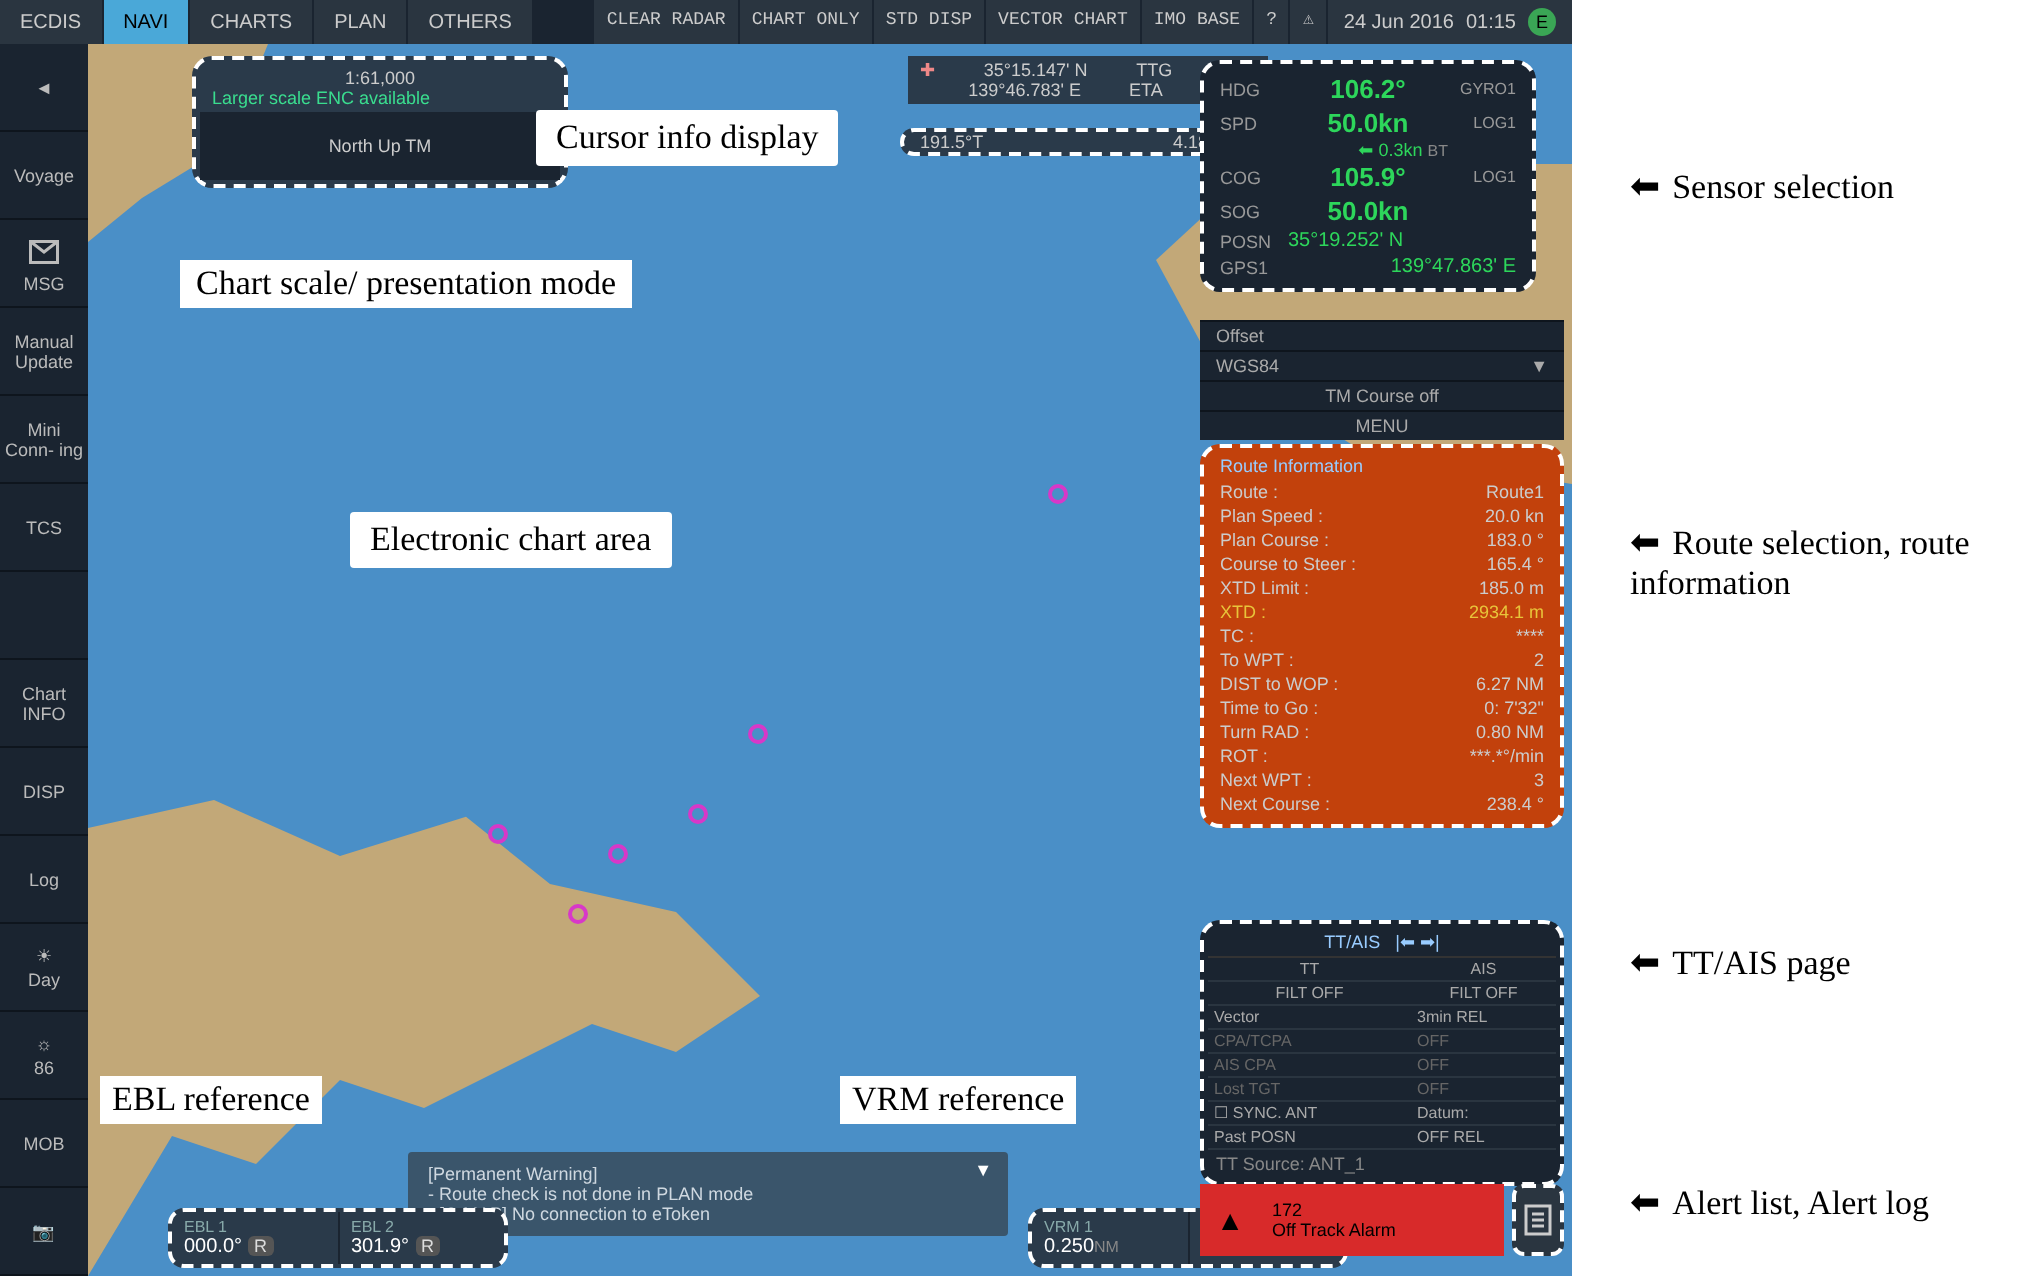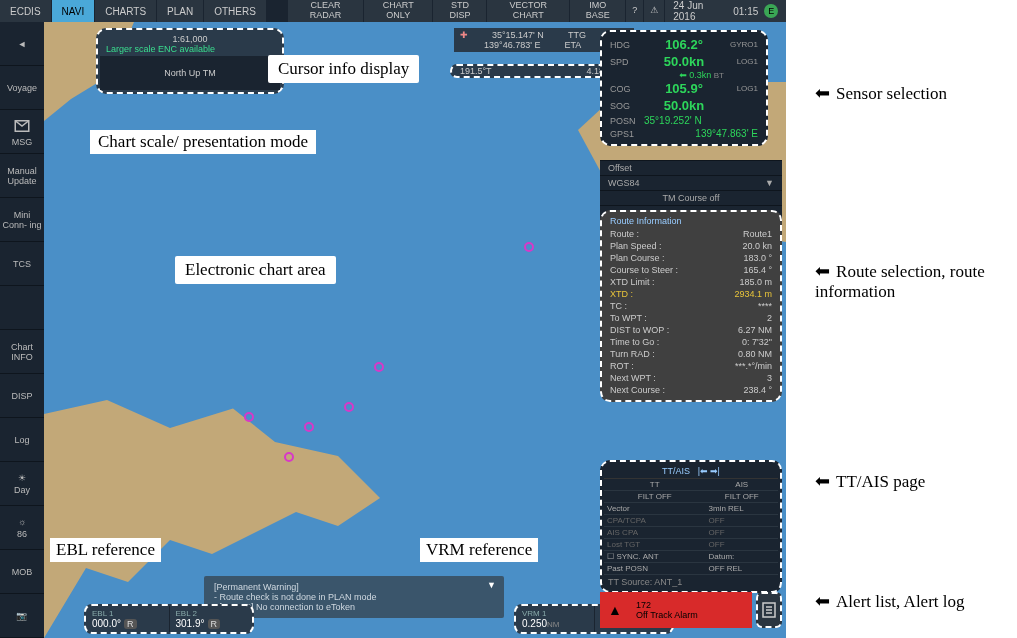--- a/index.html
+++ b/index.html
@@ -29,21 +29,21 @@
     font-size: 10px;
   }
   .top-tab {
     padding: 0 10px;
     display: flex; align-items: center;
     border-right: 1px solid #1a2430;
     cursor: pointer;
   }
   .top-tab.active { background: #4aa8d8; color: #000; }
   .top-tab.sep { flex:1; background:#1a2430; }
-  .top-tab.util { font-size:9px; padding:0 6px; text-align:center; line-height:1.1; }
+  .top-tab.util { font-size:9px; padding:0 6px; text-align:center; line-height:1.1;font-family:Liberation Mono, monospace; }
   .top-datetime { padding:0 8px; display:flex; align-items:center; gap:6px; font-size:10px; }
   .e-badge { background:#3aa655; color:#000; border-radius:50%; width:14px; height:14px; display:inline-flex; align-items:center; justify-content:center; font-size:9px;}
   
   .body-row { flex:1; display:flex; }
   
   .left-sidebar {
     width: 44px;
     background: #1a2430;
     display:flex; flex-direction:column;
     color:#bbb;
@@ -139,22 +139,22 @@
   .sp-sub { color:#2dd65b; font-size:9px; text-align:right; padding-right:38px;}
   .sp-posn { color:#2dd65b; font-size:10px; text-align:right; }
 
   .below-sensor {
     position:absolute; left:600px; top:160px; width:182px;
     background:#1a2430; color:#aaa; font-size:9px;
   }
   .below-sensor .r { display:flex; justify-content:space-between; padding:2px 8px; border-top:1px solid #0e151d;}
 
   .route-panel {
-    position:absolute; left:600px; top:210px; width:182px;
-    background:#404040; color:#ccc; font-size:9px;
+    position:absolute; left:600px; top:222px; width:182px;
+    background:#c2410c; color:#ccc; font-size:9px;
     border:2px dashed #fff; border-radius:10px;
     padding:4px 8px;
   }
   .route-panel .hdr { color:#9cf; margin-bottom:2px;}
   .route-panel .r { display:flex; justify-content:space-between; padding:1px 0;}
   .route-panel .xtd { color:#e8c43a;}
 
   .ttais-panel {
     position:absolute; left:600px; top:460px; width:182px;
     background:#1a2430; border:2px dashed #fff; border-radius:10px;

